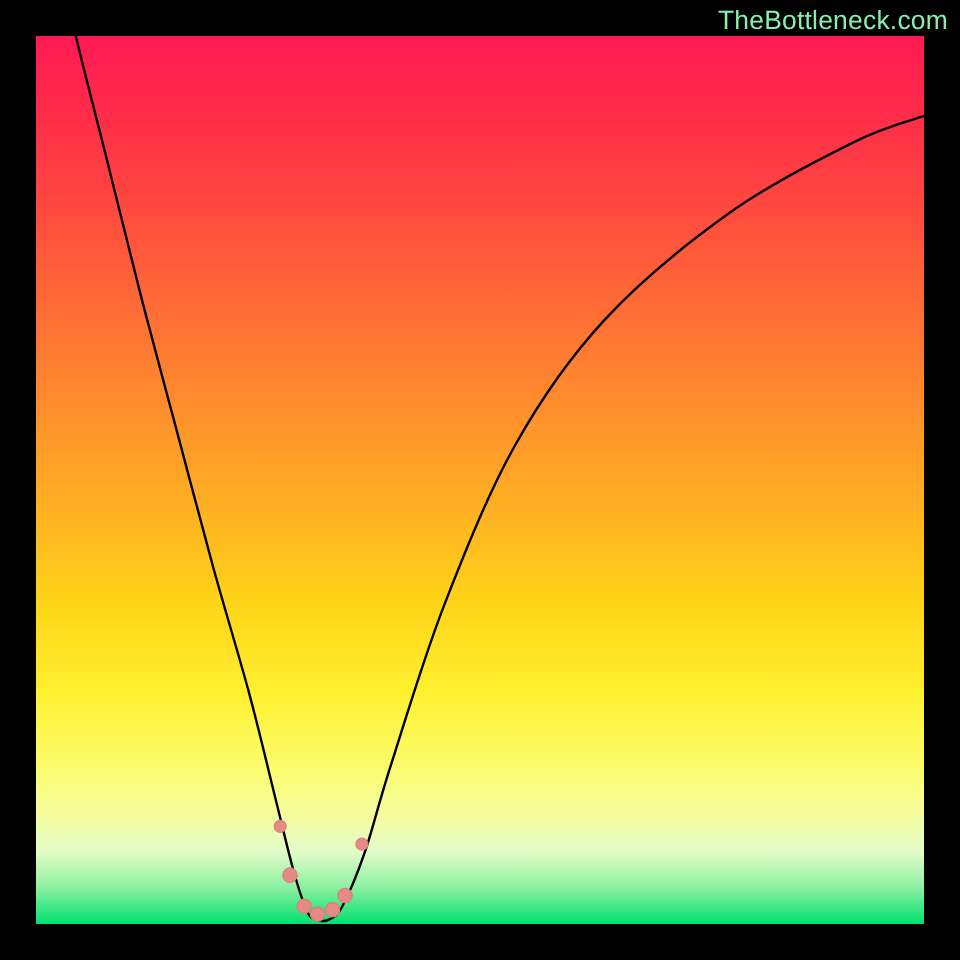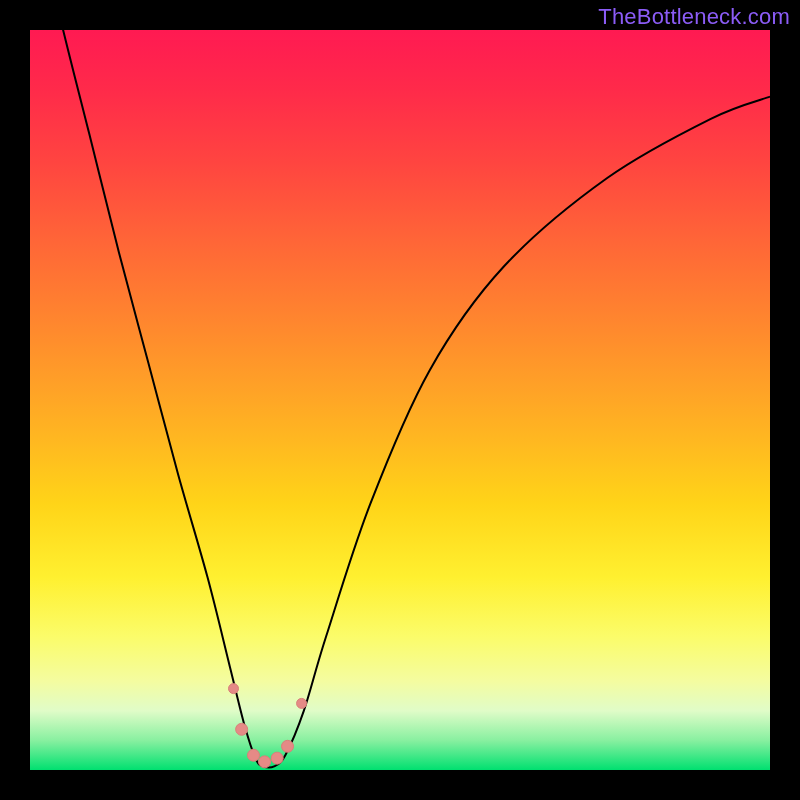--- a/index.html
+++ b/index.html
@@ -30,21 +30,21 @@
       #f4fca0 88%,
       #e0fcc8 92%,
       #88f0a0 96%,
       #00e070 100%
     );
   }
   .attribution {
     position: absolute;
     top: 4px;
     right: 10px;
-    color: #8b5cf6;
+    color: #86efac;
     font-size: 22px;
     font-weight: 500;
     letter-spacing: 0.2px;
   }
   svg.curve {
     position: absolute;
     left: 0;
     top: 0;
     width: 740px;
     height: 740px;

